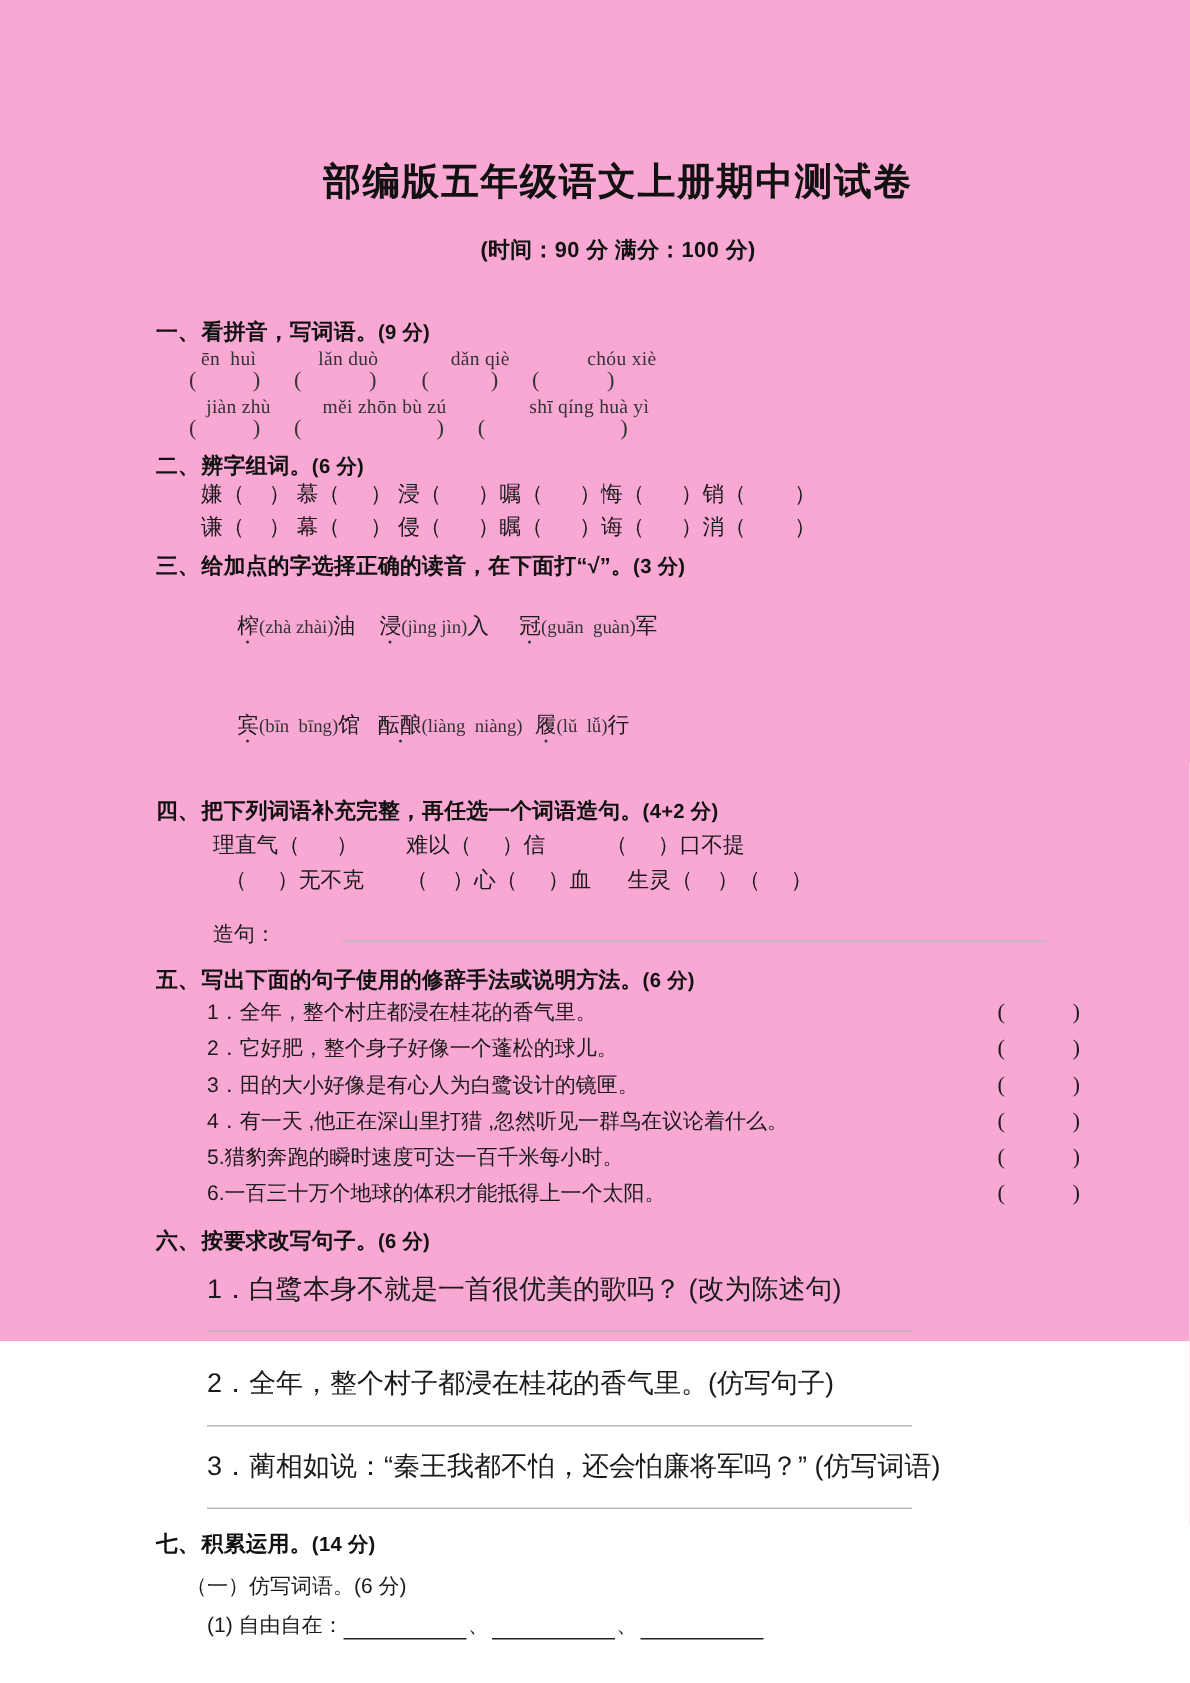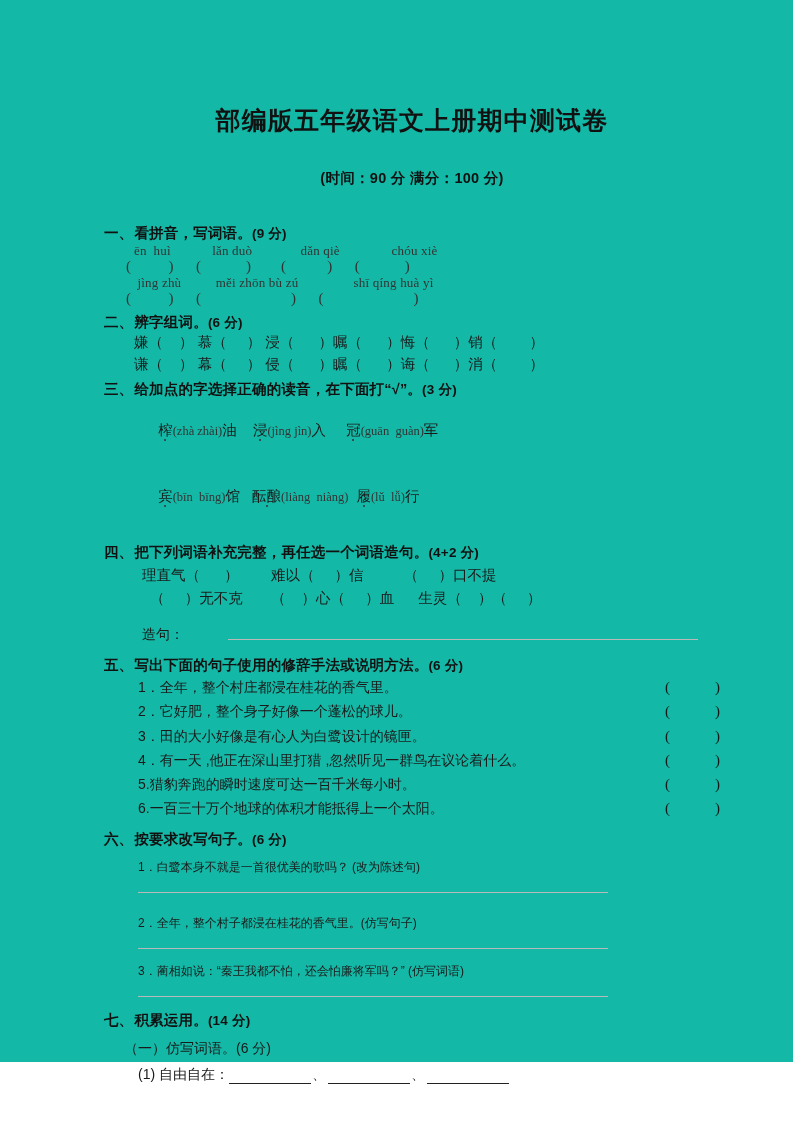--- a/index.html
+++ b/index.html
@@ -13,22 +13,22 @@
     height: 1122px;
     font-family: "Liberation Serif", "DejaVu Serif", serif;
     color: #1a1a1a;
     position: relative;
     overflow: hidden;
   }
   .page {
     position: absolute;
     left: 0; top: 0;
     width: 793px;
-    height: 1062px;
-    background: #14b8a6;
+    height: 894px;
+    background: #f9a8d4;
   }
   .sheet {
     position: absolute;
     left: 104px;
     top: 0;
     width: 616px;
   }
 
   
   .doc-title {
@@ -38,21 +38,21 @@
     font-size: 25px;
     letter-spacing: 1.2px;
     margin-top: 104px;
     color: #111;
   }
   .doc-subtitle {
     text-align: center;
     font-family: "Liberation Sans", sans-serif;
     font-weight: bold;
     font-size: 14.5px;
-    margin-top: 32px;
+    margin-top: 20px;
     letter-spacing: 0.3px;
     color: #111;
   }
 
   
   .sec-head {
     font-family: "Liberation Sans", "DejaVu Sans", sans-serif;
     font-weight: bold;
     font-size: 14.5px;
     color: #111;
@@ -158,21 +158,21 @@
   .q-line .q-paren {
     font-family: "Liberation Serif", "DejaVu Serif", serif;
     font-size: 15px;
     white-space: pre;
     flex: 0 0 auto;
   }
 
   
   .rw-line {
     font-family: "Liberation Sans", "DejaVu Sans", sans-serif;
-    font-size: 12px;
+    font-size: 18px;
     white-space: pre;
     padding-left: 34px;
     margin-top: 10px;
   }
   .answer-rule {
     height: 1px;
     background: #b9b9b9;
     margin: 16px 0 0 34px;
     width: 470px;
   }
@@ -213,21 +213,21 @@
   <div class="sheet">
 
     <div class="doc-title">部编版五年级语文上册期中测试卷</div>
     <div class="doc-subtitle">(时间：90 分   满分：100 分)</div>
 
     <div class="sec-head" style="margin-top:36px;">
       <span class="num">一、</span><span>看拼音，写词语。</span><span class="pts">(9 分)</span>
     </div>
     <div class="pinyin-row">ēn  huì            lǎn duò              dǎn qiè               chóu xiè</div>
     <div class="paren-row">(          )      (            )        (           )      (            )</div>
-    <div class="pinyin-row"> jìng zhù          měi zhōn bù zú                shī qíng huà yì</div>
+    <div class="pinyin-row"> jiàn zhù          měi zhōn bù zú                shī qíng huà yì</div>
     <div class="paren-row">(          )      (                        )      (                        )</div>
 
     <div class="sec-head" style="margin-top:6px;">
       <span class="num">二、</span><span>辨字组词。</span><span class="pts">(6 分)</span>
     </div>
     <div class="pair-line">嫌（    ） 慕（     ） 浸（      ）嘱（      ）悔（      ）销（        ）</div>
     <div class="pair-line">谦（    ） 幕（     ） 侵（      ）瞩（      ）诲（      ）消（        ）</div>
 
     <div class="sec-head" style="margin-top:4px;">
       <span class="num">三、</span><span>给加点的字选择正确的读音，在下面打“√”。</span><span class="pts">(3 分)</span>

